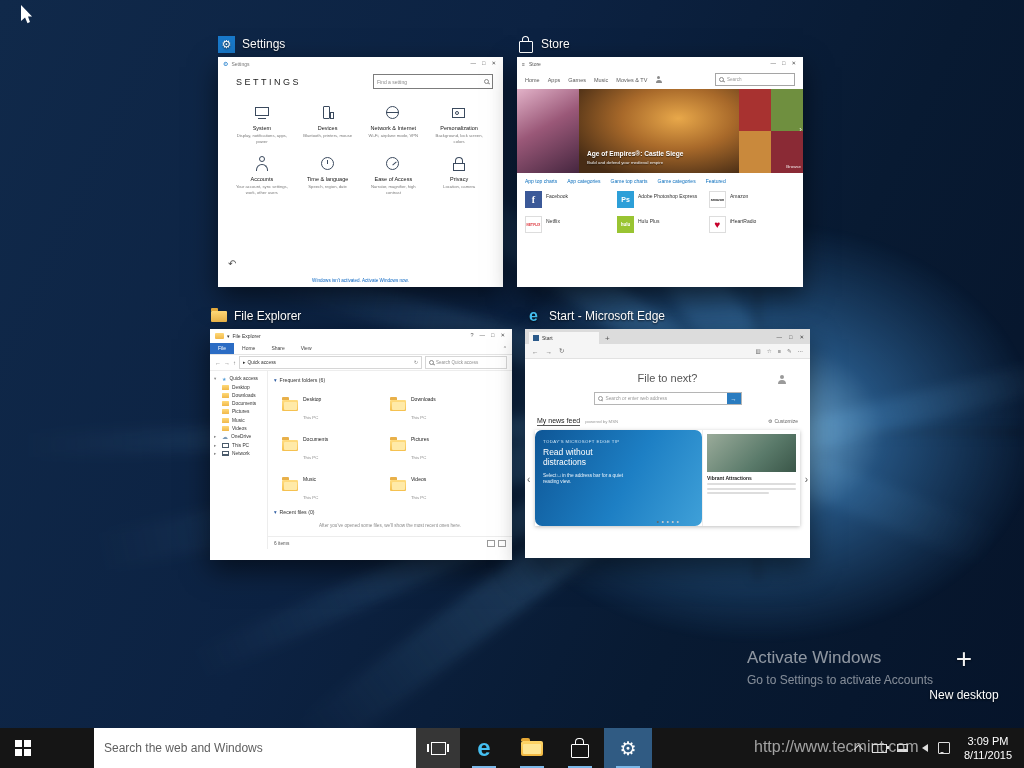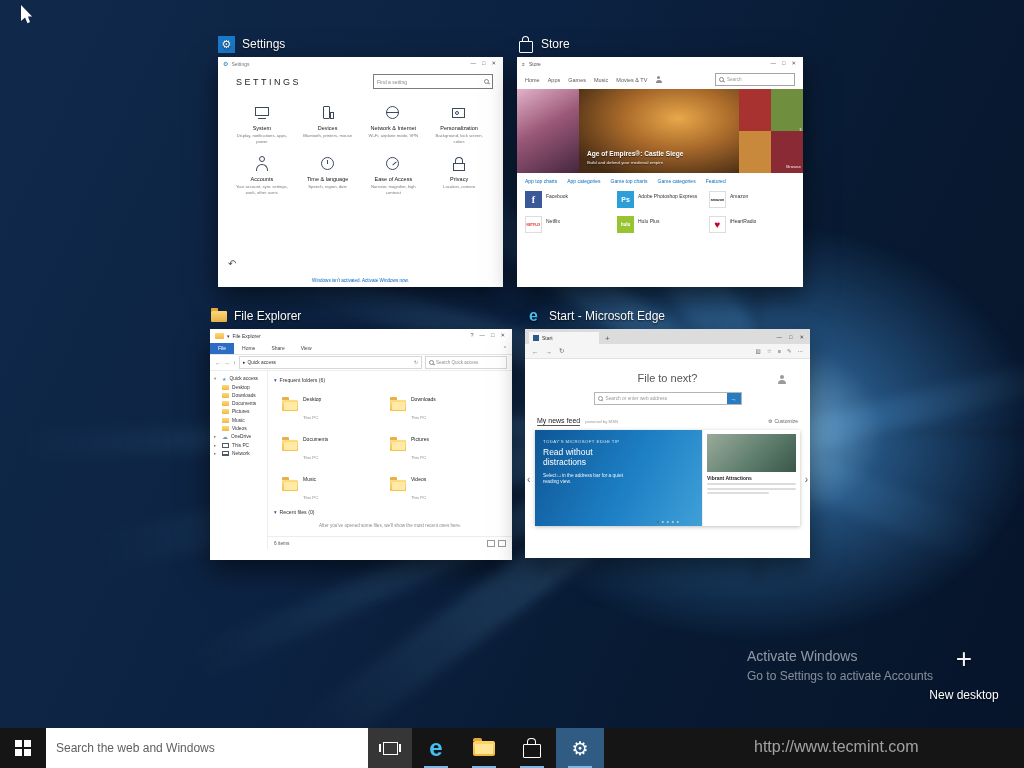--- a/index.html
+++ b/index.html
@@ -171,51 +171,51 @@
   .ed-searchrow{display:flex;justify-content:center;margin-top:8px;}
   .ed-search{width:148px;height:13px;border:1px solid #b5b5b5;display:flex;align-items:center;gap:3px;padding:0 0 0 3px;font-size:4.8px;color:#9a9a9a;box-sizing:border-box;}
   .ed-search .mag::before{border-color:#9a9a9a;}
   .ed-search .mag::after{background:#9a9a9a;}
   .ed-go{margin-left:auto;width:14px;height:11px;background:#2a7cc0;color:#fff;display:flex;align-items:center;justify-content:center;font-size:6px;flex:none;}
   .ed-feedrow{display:flex;align-items:baseline;gap:5px;padding:12px 12px 4px;}
   .ed-feed-label{font-size:7px;color:#222;border-bottom:1.5px solid #555;padding-bottom:1px;}
   .ed-feed-powered{font-size:4.3px;color:#9a9a9a;}
   .ed-customize{margin-left:auto;font-size:5px;color:#666;display:flex;align-items:center;gap:2px;}
   .ed-hero{position:relative;margin:0 10px;height:96px;display:flex;box-shadow:0 1px 4px rgba(0,0,0,.25);}
-  .ed-hero-img{flex:1.7;background:linear-gradient(118deg,#0e5696 0%,#1d7fc4 55%,#3fa0d8 100%);position:relative;color:#fff;padding:9px 8px;box-sizing:border-box;}
+  .ed-hero-img{flex:1.7;background:linear-gradient(118deg,#0e5696 0%,#1d7fc4 55%,#3fa0d8 100%);position:relative;color:#fff;padding:9px 8px;box-sizing:border-box;border-radius:7px;}
   .ed-kicker{font-size:4.3px;letter-spacing:.4px;color:#cfe6f7;}
   .ed-tip-title{font-size:8.5px;font-weight:300;margin-top:4px;max-width:80px;line-height:1.15;}
   .ed-tip-body{font-size:4.8px;margin-top:5px;max-width:86px;line-height:1.35;color:#eaf4fc;}
   .ed-article{flex:1;background:#fff;border-left:1px solid #eee;padding:4px;display:flex;flex-direction:column;gap:2.5px;box-sizing:border-box;}
   .ed-art-img{height:38px;background:linear-gradient(135deg,#9aab9a 0%,#5a7a6a 60%,#3a5648 100%);}
   .ed-art-title{font-size:5px;font-weight:bold;color:#222;}
   .ed-line{height:2px;background:#ddd;border-radius:1px;}
   .ed-line.short{width:70%;}
   .ed-chev{position:absolute;top:44px;font-size:10px;color:#555;}
   .ed-chev.left{left:-8px;}
   .ed-chev.right{right:-8px;}
   .ed-dots{position:absolute;left:50%;bottom:3px;transform:translateX(-50%);display:flex;gap:2.5px;}
   .ed-dots i{width:2.5px;height:2.5px;border-radius:50%;background:#cfcfcf;}
   .ed-dots i:first-child{background:#666;}
 
   
   .activate{position:absolute;left:747px;top:648px;color:rgba(255,255,255,.55);pointer-events:none;}
-  .activate .l1{font-size:14px;}
+  .activate .l1{font-size:17px;}
   .activate .l2{font-size:12px;margin-top:5px;color:rgba(255,255,255,.5);}
   .new-desktop{position:absolute;left:926px;top:646px;width:76px;text-align:center;color:#fff;z-index:10;}
   .nd-plus{font-size:28px;font-weight:100;line-height:26px;color:#f2f2f2;text-shadow:0 1px 2px rgba(0,0,0,.5);}
   .nd-label{font-size:12px;margin-top:16px;text-shadow:0 1px 2px rgba(0,0,0,.7);}
   .urlmark{position:absolute;left:754px;top:738px;font-size:16px;color:rgba(210,210,210,.75);z-index:60;pointer-events:none;}
 
   
   .taskbar{position:absolute;left:0;right:0;bottom:0;height:40px;background:#151515;display:flex;align-items:stretch;z-index:50;}
   .tb-start{width:46px;display:flex;align-items:center;justify-content:center;}
   .winlogo{display:grid;grid-template-columns:7px 7px;grid-template-rows:7px 7px;gap:1.5px;}
   .winlogo i{background:#fff;}
-  .tb-search{width:322px;background:#fff;display:flex;align-items:center;}
+  .tb-search{width:322px;background:#fff;display:flex;align-items:center;margin-left:48px;}
   .tb-search input{border:none;outline:none;width:100%;font-size:12px;color:#555;padding:0 10px;font-family:"Liberation Sans",sans-serif;background:transparent;}
   .tb-search input::placeholder{color:#5f5f5f;opacity:1;}
   .tb-taskview{width:44px;display:flex;align-items:center;justify-content:center;background:rgba(255,255,255,.14);}
   .tv-icon{position:relative;width:22px;height:14px;}
   .tv-icon .c{position:absolute;left:4px;top:1px;width:13px;height:11px;border:1px solid #fff;}
   .tv-icon .l{position:absolute;left:0;top:3px;width:2px;height:8px;background:#fff;}
   .tv-icon .r{position:absolute;right:0;top:3px;width:2px;height:8px;background:#fff;}
   .tb-app{width:48px;position:relative;display:flex;align-items:center;justify-content:center;}
   .tb-app.active{background:rgba(64,134,199,.62);}
   .tb-underline{position:absolute;left:12px;right:12px;bottom:0;height:2px;background:#7cb8e8;}
@@ -673,17 +673,28 @@
       <span class="tb-underline"></span>
     </div>
     <div class="tb-app">
       <span class="ic-bag"></span>
       <span class="tb-underline"></span>
     </div>
     <div class="tb-app active">
       <span class="ic-gear">⚙</span>
       <span class="tb-underline"></span>
     </div>
+    <div class="tb-tray">
+      <span class="tr-chev"></span>
+      <span class="tr-batt"></span>
+      <span class="tr-net"></span>
+      <span class="tr-vol"></span>
+      <span class="tr-act"></span>
+      <div class="tb-clock">
+        <span>3:09 PM</span>
+        <span>8/11/2015</span>
+      </div>
+    </div>
   </div>
 
   <div class="cursor"></div>
 
 </div>
 
 </body></html>

